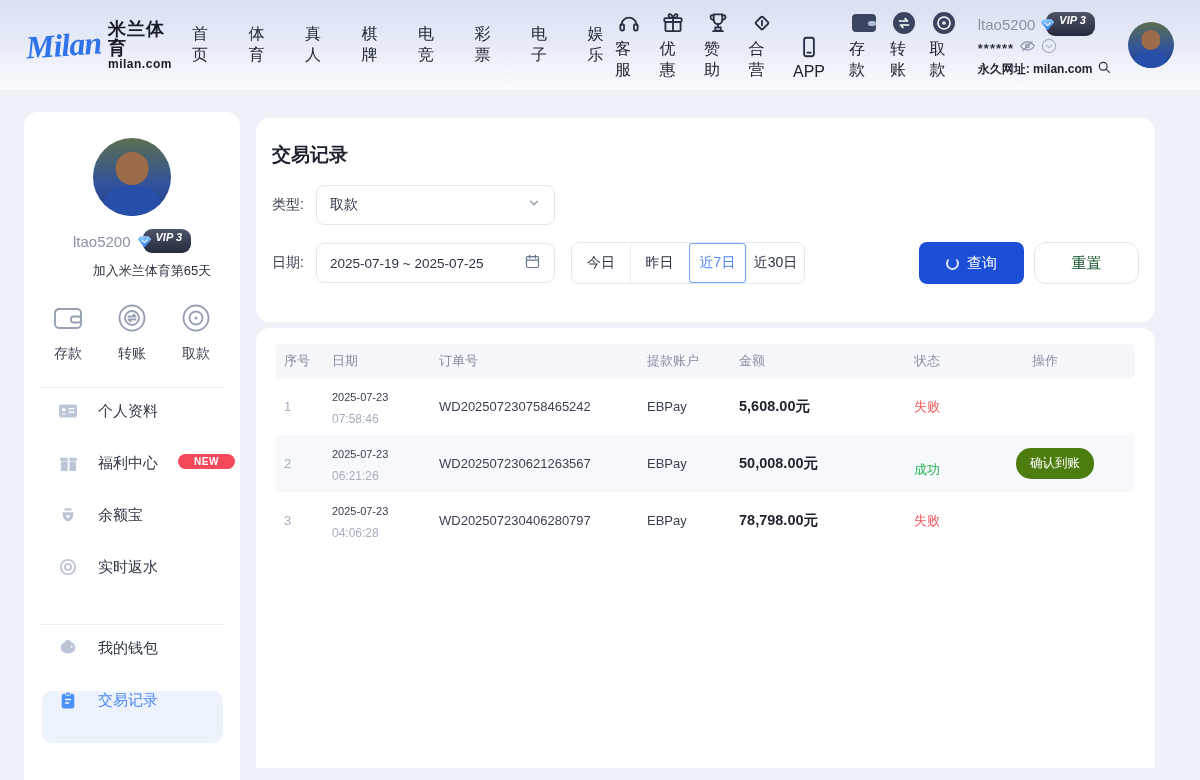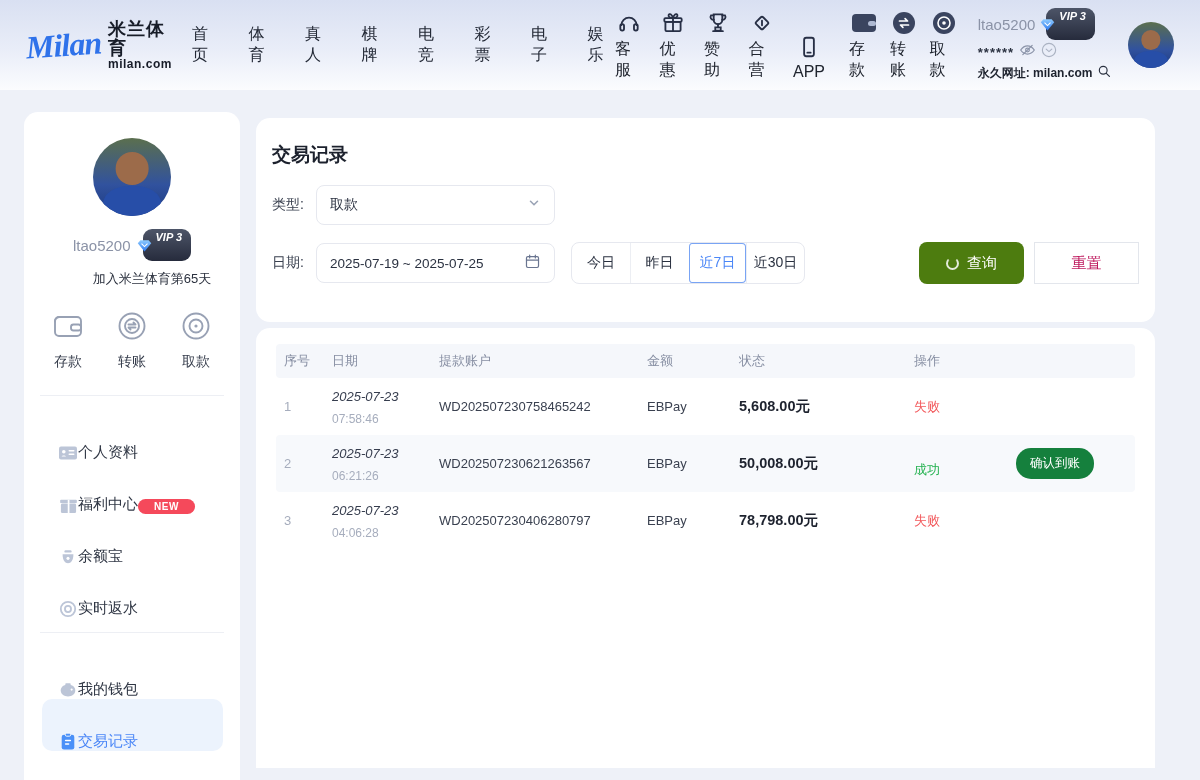--- a/index.html
+++ b/index.html
@@ -28,21 +28,21 @@
   .act .lbl { font-size:16px; color:#20252f; }
   .act-group.dark { margin-left:24px; gap:11px; }
   .userblk { margin-left:20px; display:flex; flex-direction:column; gap:2px; width:150px; }
   .u-line { display:flex; align-items:center; gap:5px; }
   .u-name { font-size:15px; color:#8b93a7; }
   .u-mask { font-size:13px; font-weight:bold; letter-spacing:1px; color:#2a3140; }
   .u-url { font-size:12px; font-weight:bold; color:#1d222e;text-align:right; }
   .vip-badge { display:inline-flex; align-items:center; position:relative; }
   .vip-badge .pill { background:linear-gradient(180deg,#4d5568,#262b3c); color:#fff;
     font-size:11px; font-weight:bold; font-style:italic; border-radius:9px;
-    padding:2px 9px 18px 13px; margin-left:-9px; white-space:nowrap; }
+    padding:2px 9px 10px 13px; margin-left:-9px; white-space:nowrap; }
   .vip-badge svg { position:relative; z-index:2; }
   .avatar { width:46px; height:46px; border-radius:50%; margin-left:12px; position:relative;
     overflow:hidden; background:linear-gradient(180deg,#5b6f4e 0%,#31529e 60%,#1d3a80 100%);
     flex-shrink:0; }
   .avatar::before { content:""; position:absolute; left:50%; top:18%; transform:translateX(-50%);
     width:42%; height:42%; border-radius:50%; background:#9c6b4a; }
   .avatar::after { content:""; position:absolute; left:50%; top:62%; transform:translateX(-50%);
     width:74%; height:48%; border-radius:46% 46% 0 0; background:#274ea8; }
 
   
@@ -55,21 +55,21 @@
   .sb-avatar::after { content:""; position:absolute; left:50%; top:62%; transform:translateX(-50%);
     width:74%; height:48%; border-radius:46% 46% 0 0; background:#274ea8; }
   .sb-namerow { display:flex; align-items:center; justify-content:center; gap:6px; margin-top:13px; }
   .sb-name { font-size:15px; color:#8b93a7; }
   .sb-join { text-align:center; font-size:13px; color:#2b313e; margin-top:9px;padding-left:40px; }
   .sb-quick { display:flex; justify-content:space-between; padding:20px 26px 16px; }
   .sb-q { display:flex; flex-direction:column; align-items:center; gap:5px; cursor:pointer; }
   .sb-q .lbl { font-size:14px; color:#363d4c; }
   .sb-divider { height:1px; background:#edeff4; margin:8px 16px; }
   .sb-menu { padding:6px 0; }
-  .sb-item { display:flex; align-items:flex-end; gap:0; height:52px; padding-left:34px;
+  .sb-item { display:flex; align-items:flex-start; gap:20px; height:52px; padding-left:34px;
     cursor:pointer; font-size:15px; color:#2f3644; }
   .sb-item .mi { width:20px; display:flex; justify-content:center; }
   .sb-item.active { background:#ecf3fd; border-radius:10px; margin:0 17px 0 18px;
     padding-left:16px; color:#4a86f7; }
   .badge-new { background:#f5495b; color:#fff; font-size:10px; font-weight:bold;
     border-radius:9px; padding:2px 16px; letter-spacing:.5px; }
 
   
   .panel { position:absolute; background:#fff; border-radius:14px; }
   .panel-filter { left:256px; top:118px; width:899px; height:204px; padding:24px 16px 0; }
@@ -82,46 +82,46 @@
   .select-box .val { flex:1; font-size:14px; color:#2a3140; }
   .date-box .val { flex:1; font-size:13.5px; color:#2a3140; }
   .qr-group { display:flex; margin-left:16px; border:1px solid #e6e8ef; border-radius:8px;
     overflow:hidden; background:#fff; }
   .qr { width:58px; height:40px; display:flex; align-items:center; justify-content:center;
     font-size:14px; color:#2a3140; cursor:pointer; }
   .qr + .qr { border-left:1px solid #eceef3; }
   .qr.active { box-shadow:inset 0 0 0 1px #79a4f4; border-radius:4px; color:#4a86f7;
     border-left-color:transparent; }
   .btn-search { margin-left:auto; width:105px; height:42px; border:none; border-radius:8px;
-    background:#4d7c0f; color:#fff; font-size:15px; display:flex; align-items:center;
+    background:#1d4ed8; color:#fff; font-size:15px; display:flex; align-items:center;
     justify-content:center; gap:8px; cursor:pointer; }
   .spinner { width:13px; height:13px; border-radius:50%; border:2px solid rgba(255,255,255,.85);
     border-top-color:transparent; display:inline-block; }
   .btn-reset { margin-left:10px; width:105px; height:42px; border:1px solid #e3e6ec;
-    border-radius:0; background:#fff; color:#be185d; font-size:15px; cursor:pointer; }
+    border-radius:12px; background:#fff; color:#14532d; font-size:15px; cursor:pointer; }
 
   
   .panel-table { left:256px; top:328px; width:899px; height:440px; padding:16px 20px;
     border-radius:14px 14px 0 0; }
   .tgrid { display:grid; grid-template-columns:48px 107px 208px 92px 175px 118px 1fr;
     align-items:center; padding:0 8px; }
   .thead { height:34px; background:#f5f7fb; border-radius:4px; }
   .thead .th { font-size:13px; color:#868ea2; }
   .trow { height:57px; }
   .trow.alt { background:#f7f9fc; border-radius:4px; }
   .td-no { font-size:13px; color:#a6adbd; }
   .td-date { line-height:1.35; }
-  .td-date .d { font-size:13px; color:#363d4e;font-style:italic; }
+  .td-date .d { font-size:11px; color:#363d4e; }
   .td-date .t { font-size:12px; color:#a6adbd; }
   .td-order, .td-acct { font-size:13px; color:#3a4150; }
   .td-amt { font-size:14.5px; font-weight:bold; color:#1d222e; }
   .td-status { font-size:13px; }
   .td-status.fail { color:#f2595c; }
   .td-status.success { color:#23b14f;margin-top:12px; }
-  .btn-confirm { background:#15803d; color:#fff; border:none; border-radius:15px;
+  .btn-confirm { background:#4d7c0f; color:#fff; border:none; border-radius:15px;
     font-size:12.5px; padding:7px 14px; cursor:pointer; transform:translateX(-16px); }
 </style>
 </head>
 <body>
 
 <div class="stage">
 
   <div class="header">
     <div class="logo">
       <span class="logo-script">Milan</span>
@@ -420,20 +420,21 @@
         <span>查询</span>
       </button>
       <button class="btn-reset">重置</button>
     </div>
   </section>
 
   <section class="panel panel-table">
     <div class="tgrid thead">
       <span class="th">序号</span>
       <span class="th">日期</span>
+      <span class="th">订单号</span>
       <span class="th">提款账户</span>
       <span class="th">金额</span>
       <span class="th">状态</span>
       <span class="th">操作</span>
     </div>
 
     <div class="tgrid trow">
       <span class="td-no">1</span>
       <span class="td-date"><span class="d">2025-07-23</span><br><span class="t">07:58:46</span></span>
       <span class="td-order">WD202507230758465242</span>

